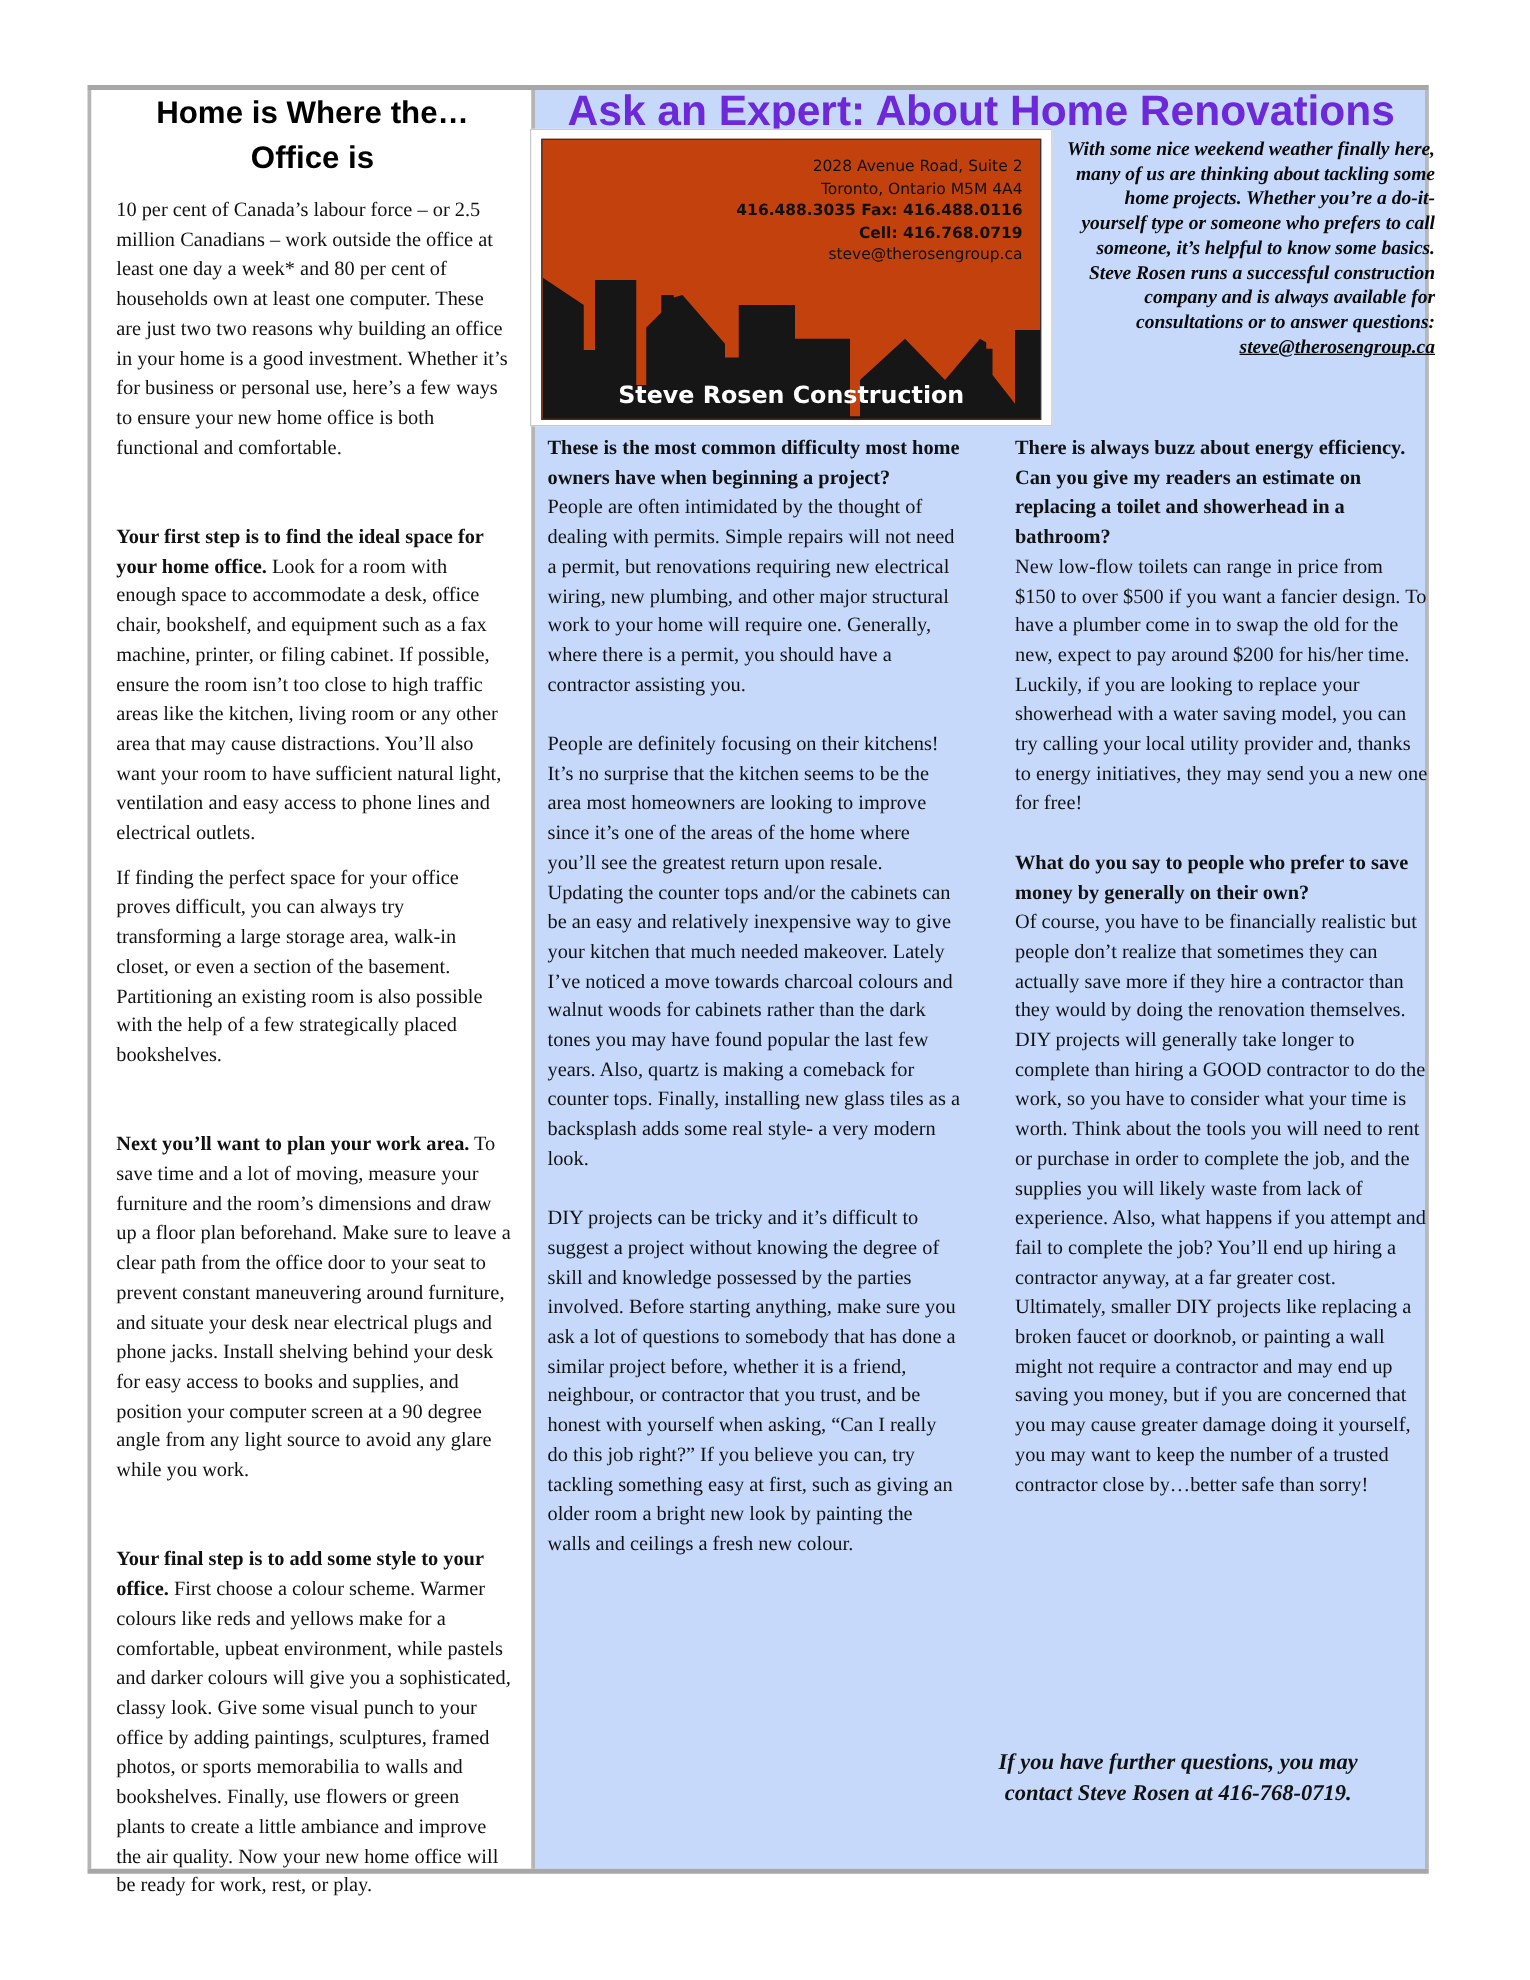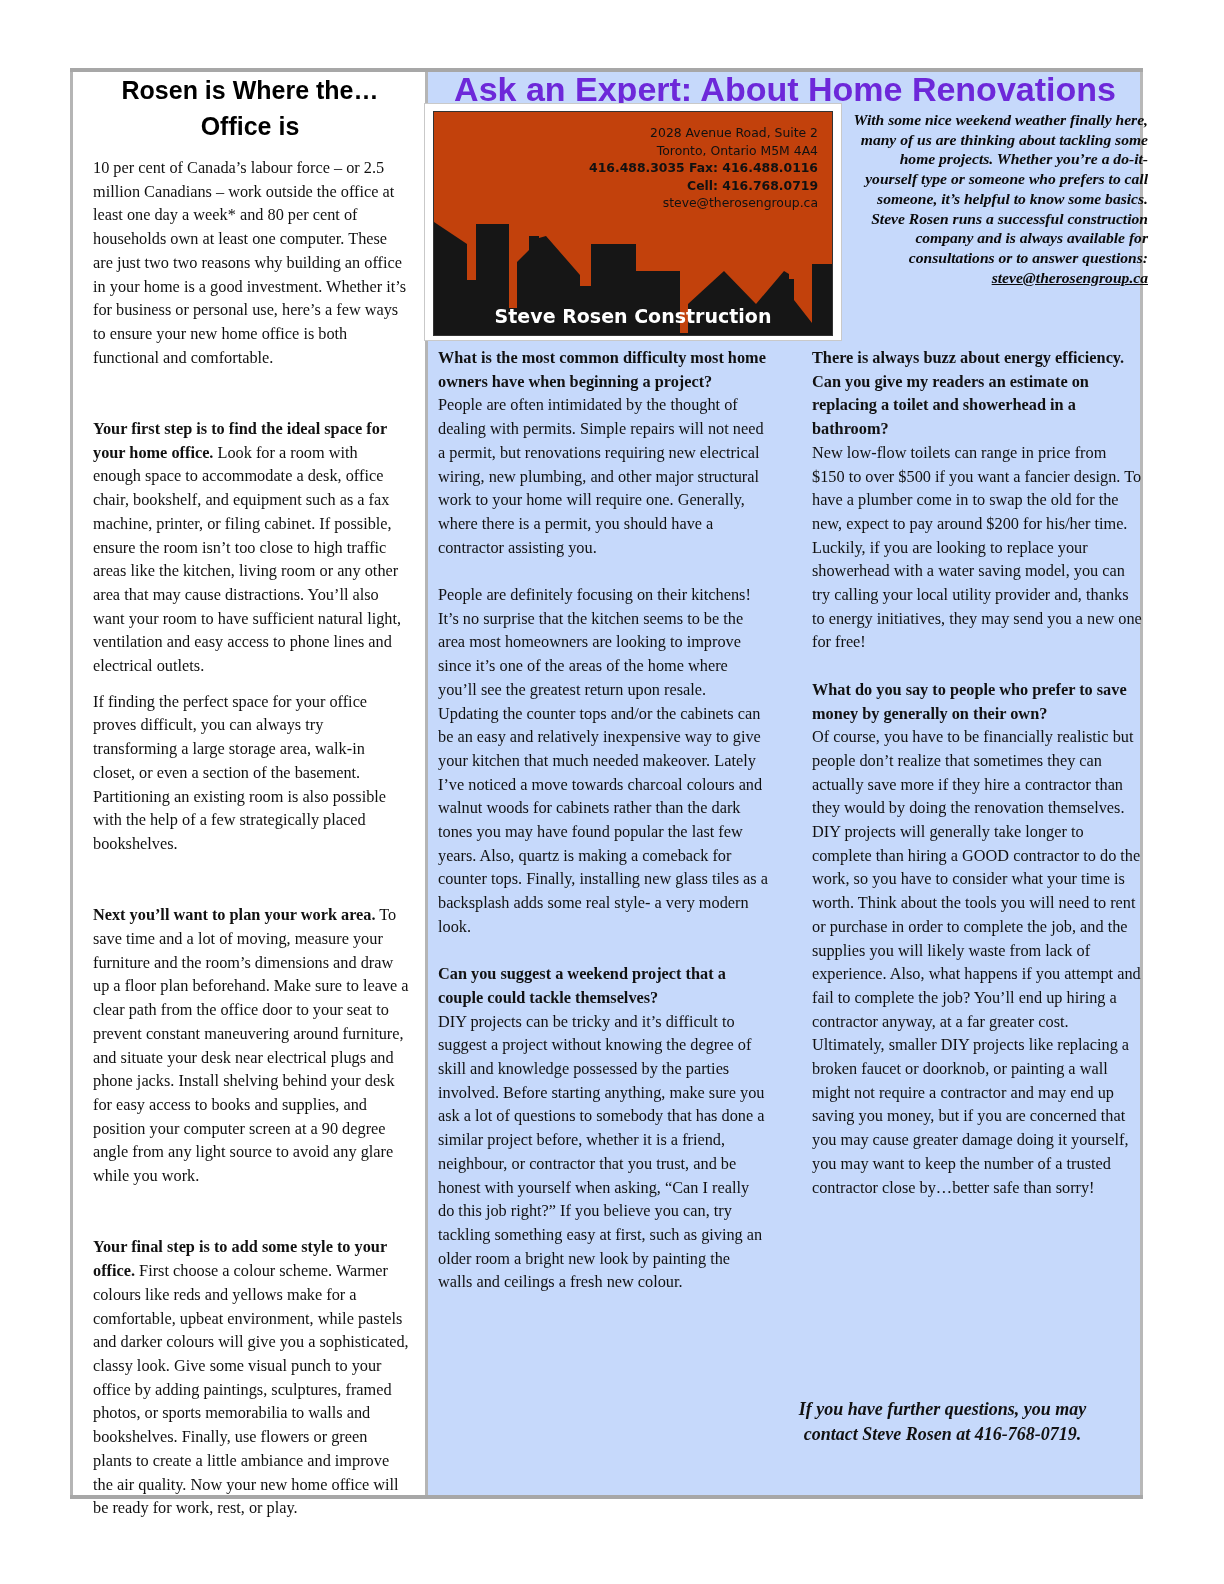--- a/index.html
+++ b/index.html
@@ -28,21 +28,21 @@
   .qa-col2 { left:812px; top:346px; width:330px; }
   .closing { position:absolute; left:780px; top:1397px; width:325px; text-align:center; font-weight:bold; font-style:italic; font-size:18px; line-height:25px; }
 </style>
 </head>
 <body>
 
 <div class="top-rule"></div>
 
 <div class="left-col"></div>
 <div class="left-title">
-  <div>Rosen is Where the…</div>
+  <div>Home is Where the…</div>
   <div>Office is</div>
 </div>
 <div class="left-body">
   <p>10 per cent of Canada’s labour force – or 2.5 million Canadians – work outside the office at least one day a week* and 80 per cent of households own at least one computer. These are just two two reasons why building an office in your home is a good investment.  Whether it’s for business or personal use, here’s a few ways to ensure your new home office is both functional and comfortable.</p>
   <div class="gap"></div>
   <p><b>Your first step is to find the ideal space for your home office.</b><span>  Look for a room with enough space to accommodate a desk, office chair, bookshelf, and equipment such as a fax machine, printer, or filing cabinet. If possible, ensure the room isn’t too close to high traffic areas like the kitchen,  living room or any other area that may cause distractions.  You’ll also want your room to have sufficient natural light, ventilation and easy access to phone lines and electrical outlets.</span></p>
   <p>If finding the perfect space for your office proves difficult, you can always try transforming a large storage area, walk-in closet, or even a section of the basement.  Partitioning an existing room is also possible with the help of a few strategically placed bookshelves.</p>
   <div class="gap"></div>
   <p><b>Next you’ll want to plan your work area.</b><span>  To save time and a lot of moving, measure your furniture and the room’s dimensions and draw up a floor plan beforehand.  Make sure to leave a clear path from the office door to your seat to prevent constant maneuvering around furniture, and situate your desk near electrical plugs and phone jacks.  Install shelving behind your desk for easy access to books and supplies, and position your computer screen at a 90 degree angle from any light source to avoid any glare while you work.</span></p>
   <div class="gap"></div>
@@ -64,30 +64,29 @@
     <div class="b">Cell: 416.768.0719</div>
     <div>steve@therosengroup.ca</div>
   </div>
   <div class="card-name">Steve Rosen Construction</div>
 </div>
 
 <div class="intro"><span>With some nice weekend weather finally here, many of us are thinking about tackling some home projects.  Whether you’re a do-it-yourself type or someone who prefers to call someone, it’s helpful to know some basics.  Steve Rosen runs a successful construction company and is always available for consultations or to answer questions: </span><a>steve@therosengroup.ca</a></div>
 
 <div class="qa qa-col1">
   <div>
-    <p class="q">What is the most common difficulty most home owners have when beginning a project?</p>
+    <p class="q">These is the most common difficulty most home owners have when beginning a project?</p>
     <p>People are often intimidated by the thought of dealing with permits.  Simple repairs will not need a permit, but renovations requiring new electrical wiring, new plumbing, and other major structural work to your home will require one. Generally, where there is a permit, you should have a contractor assisting you.</p>
   </div>
   <div class="gap"></div>
   <div>
     <p>People are definitely focusing on their kitchens! It’s no surprise that the kitchen seems to be the area most homeowners are looking to improve since it’s one of the areas of the home where you’ll see the greatest return upon resale. Updating the counter tops and/or the cabinets can be an easy and relatively inexpensive way to give your kitchen that much needed makeover. Lately I’ve noticed a move towards charcoal colours and walnut woods for cabinets rather than the dark tones you may have found popular the last few years. Also, quartz is making a comeback for counter tops. Finally, installing new glass tiles as a backsplash adds some real style- a very modern look.</p>
   </div>
   <div class="gap"></div>
   <div>
-    <p class="q">Can you suggest a weekend project that a couple could tackle themselves?</p>
     <p>DIY projects can be tricky and it’s difficult to suggest a project without knowing the degree of skill and knowledge possessed by the parties involved. Before starting anything, make sure you ask a lot of questions to somebody that has done a similar project before, whether it is a friend, neighbour, or contractor that you trust, and be honest with yourself when asking, “Can I really do this job right?” If you believe you can, try tackling something easy at first, such as giving an older room a bright new look by painting the walls and ceilings a fresh new colour.</p>
   </div>
 </div>
 
 <div class="qa qa-col2">
   <div>
     <p class="q">There is always buzz about energy efficiency.  Can you give my readers an estimate on replacing a toilet and showerhead in a bathroom?</p>
     <p>New low-flow toilets can range in price from $150 to over $500 if you want a fancier design. To have a plumber come in to swap the old for the new, expect to pay around $200 for his/her time. Luckily, if you are looking to replace your showerhead with a water saving model, you can try calling your local utility provider and, thanks to energy initiatives, they may send you a new one for free!</p>
   </div>
   <div class="gap"></div>

